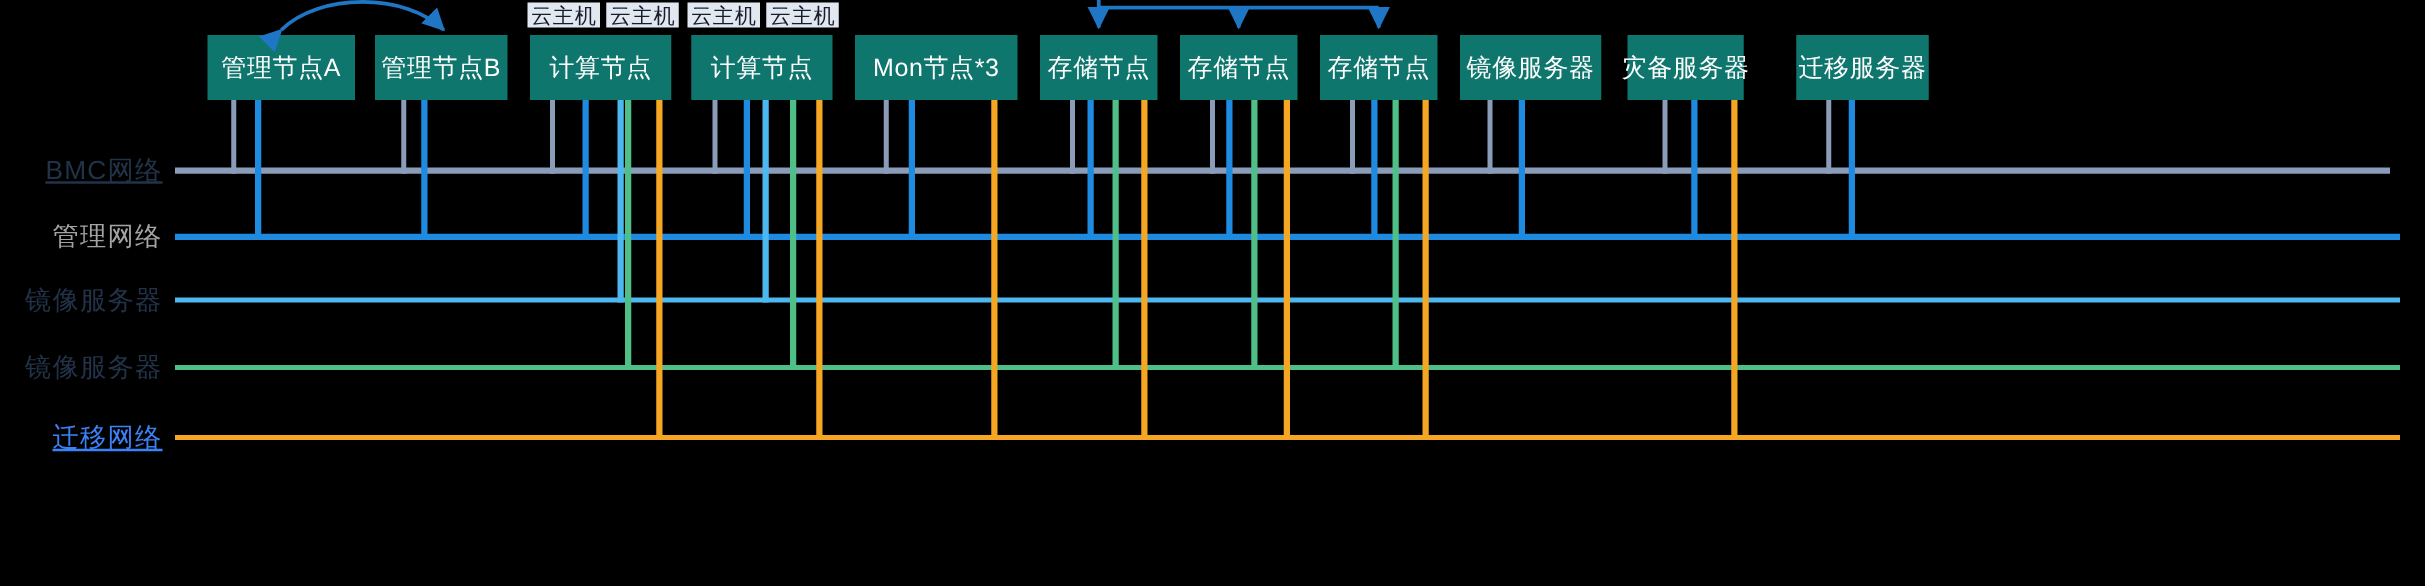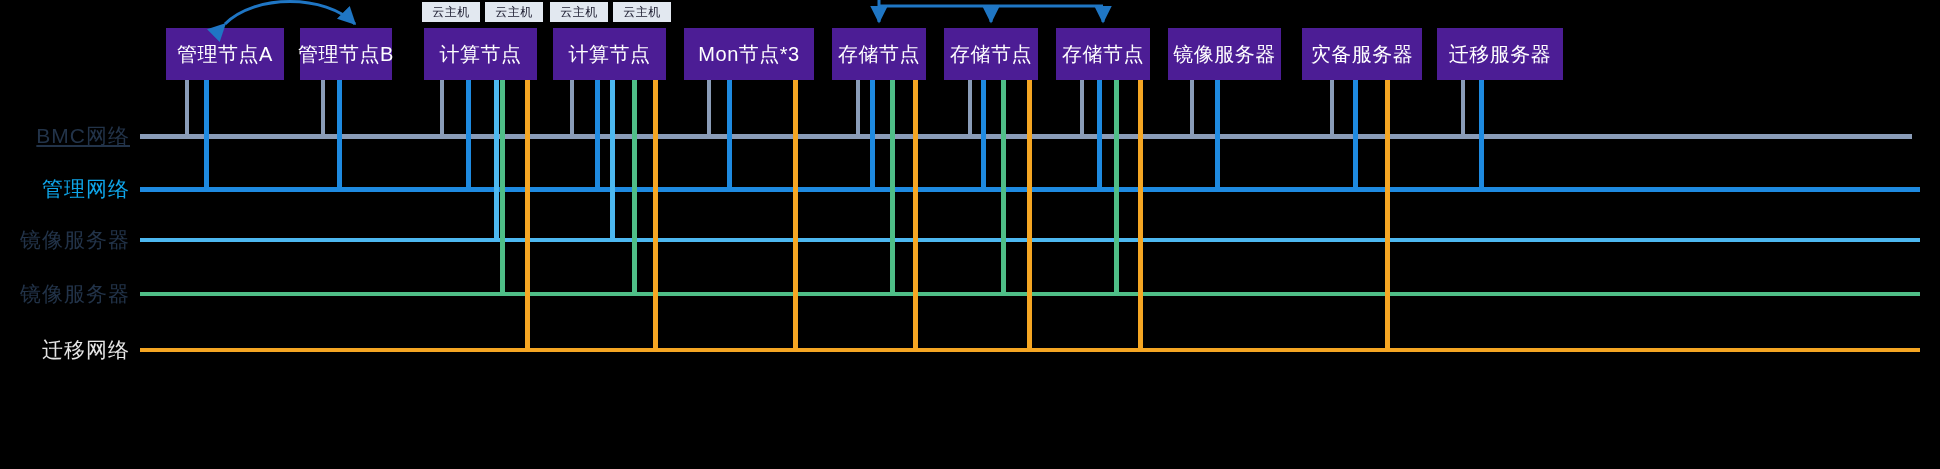--- a/index.html
+++ b/index.html
@@ -8,28 +8,28 @@
   #stage{position:relative;width:1940px;height:469px;background:#000;}
 
   
   .net-label{position:absolute;right:0;transform:translateY(-50%);
              font-size:21px;letter-spacing:1px;white-space:nowrap;}
   .net-label-box{position:absolute;left:0;width:130px;}
 
   .bus{position:absolute;left:140px;}
 
   
-  .node{position:absolute;background:#4c1d95;color:#ffffff;
+  .node{position:absolute;background:#0f766e;color:#ffffff;
         display:flex;align-items:center;justify-content:center;
         font-size:20px;height:52px;top:28px;box-sizing:border-box;
         letter-spacing:0.5px;white-space:nowrap;}
 
   
   .vm{position:absolute;background:#e2e8f0;color:#1a1a2e;
-      font-size:12px;height:20px;top:2px;
+      font-size:17px;height:20px;top:2px;
       display:flex;align-items:center;justify-content:center;
       box-sizing:border-box;letter-spacing:0.5px;}
 
   
   .drop{position:absolute;}
 
   
   .ovl{position:absolute;left:0;top:0;width:1940px;height:469px;
        pointer-events:none;}
 </style>
@@ -37,33 +37,33 @@
 <body>
 
 <div id="stage">
 
   <div id="nets">
       <div class="net-label-box" style="top: 136px;">
         <div class="net-label" style="color: rgb(34, 51, 73); top: 0px; text-decoration: underline;">BMC网络</div>
       </div>
       <div class="bus" style="left: 140px; width: 1772px; top: 134px; height: 5px; background: rgb(138, 156, 184);"></div>
       <div class="net-label-box" style="top: 189px;">
-        <div class="net-label" style="color: #0ea5e9; top: 0px;">管理网络</div>
+        <div class="net-label" style="color: #a3a3a3; top: 0px;">管理网络</div>
       </div>
       <div class="bus" style="left: 140px; width: 1780px; top: 187px; height: 5px; background: rgb(30, 138, 224);"></div>
       <div class="net-label-box" style="top: 240px;">
         <div class="net-label" style="color: rgb(34, 51, 73); top: 0px;">镜像服务器</div>
       </div>
       <div class="bus" style="left: 140px; width: 1780px; top: 238px; height: 4px; background: rgb(77, 184, 240);"></div>
       <div class="net-label-box" style="top: 294px;">
         <div class="net-label" style="color: rgb(34, 51, 73); top: 0px;">镜像服务器</div>
       </div>
       <div class="bus" style="left: 140px; width: 1780px; top: 292px; height: 4px; background: rgb(79, 190, 135);"></div>
       <div class="net-label-box" style="top: 350px;">
-        <div class="net-label" style="color: #e5e5e5; top: 0px;">迁移网络</div>
+        <div class="net-label" style="color: #3b82f6; top: 0px; text-decoration: underline;">迁移网络</div>
       </div>
       <div class="bus" style="left: 140px; width: 1780px; top: 348px; height: 4px; background: rgb(245, 166, 35);"></div>
     </div>
 
   <div id="drops">
       <div class="drop" style="left: 185px; top: 80px; width: 4px; height: 59px; background: rgb(138, 156, 184);"></div>
       <div class="drop" style="left: 204px; top: 80px; width: 5px; height: 112px; background: rgb(30, 138, 224);"></div>
       <div class="drop" style="left: 321px; top: 80px; width: 4px; height: 59px; background: rgb(138, 156, 184);"></div>
       <div class="drop" style="left: 337px; top: 80px; width: 5px; height: 112px; background: rgb(30, 138, 224);"></div>
       <div class="drop" style="left: 440px; top: 80px; width: 4px; height: 59px; background: rgb(138, 156, 184);"></div>
@@ -95,30 +95,30 @@
       <div class="drop" style="left: 1215px; top: 80px; width: 5px; height: 112px; background: rgb(30, 138, 224);"></div>
       <div class="drop" style="left: 1330px; top: 80px; width: 4px; height: 59px; background: rgb(138, 156, 184);"></div>
       <div class="drop" style="left: 1353px; top: 80px; width: 5px; height: 112px; background: rgb(30, 138, 224);"></div>
       <div class="drop" style="left: 1385px; top: 80px; width: 5px; height: 272px; background: rgb(245, 166, 35);"></div>
       <div class="drop" style="left: 1461px; top: 80px; width: 4px; height: 59px; background: rgb(138, 156, 184);"></div>
       <div class="drop" style="left: 1479px; top: 80px; width: 5px; height: 112px; background: rgb(30, 138, 224);"></div>
     </div>
 
   <div id="nodes">
       <div class="node" style="left: 166px; width: 118px;">管理节点A</div>
-      <div class="node" style="left: 300px; width: 92px;">管理节点B</div>
+      <div class="node" style="left: 300px; width: 106px;">管理节点B</div>
       <div class="node" style="left: 424px; width: 113px;">计算节点</div>
       <div class="node" style="left: 553px; width: 113px;">计算节点</div>
       <div class="node" style="left: 684px; width: 130px;">Mon节点*3</div>
       <div class="node" style="left: 832px; width: 94px;">存储节点</div>
       <div class="node" style="left: 944px; width: 94px;">存储节点</div>
       <div class="node" style="left: 1056px; width: 94px;">存储节点</div>
       <div class="node" style="left: 1168px; width: 113px; font-family: Liberation Serif, serif;">镜像服务器</div>
-      <div class="node" style="left: 1302px; width: 120px;">灾备服务器</div>
-      <div class="node" style="left: 1437px; width: 126px;">迁移服务器</div>
+      <div class="node" style="left: 1302px; width: 93px;">灾备服务器</div>
+      <div class="node" style="left: 1437px; width: 106px;">迁移服务器</div>
     </div>
 
   <div id="vms">
       <div class="vm" style="left: 422px; width: 58px;">云主机</div>
       <div class="vm" style="left: 485px; width: 58px;">云主机</div>
       <div class="vm" style="left: 550px; width: 58px;">云主机</div>
       <div class="vm" style="left: 613px; width: 58px;">云主机</div>
     </div>
 
   <svg class="ovl" id="arrows" viewBox="0 0 1940 469" xmlns="http://www.w3.org/2000/svg">

